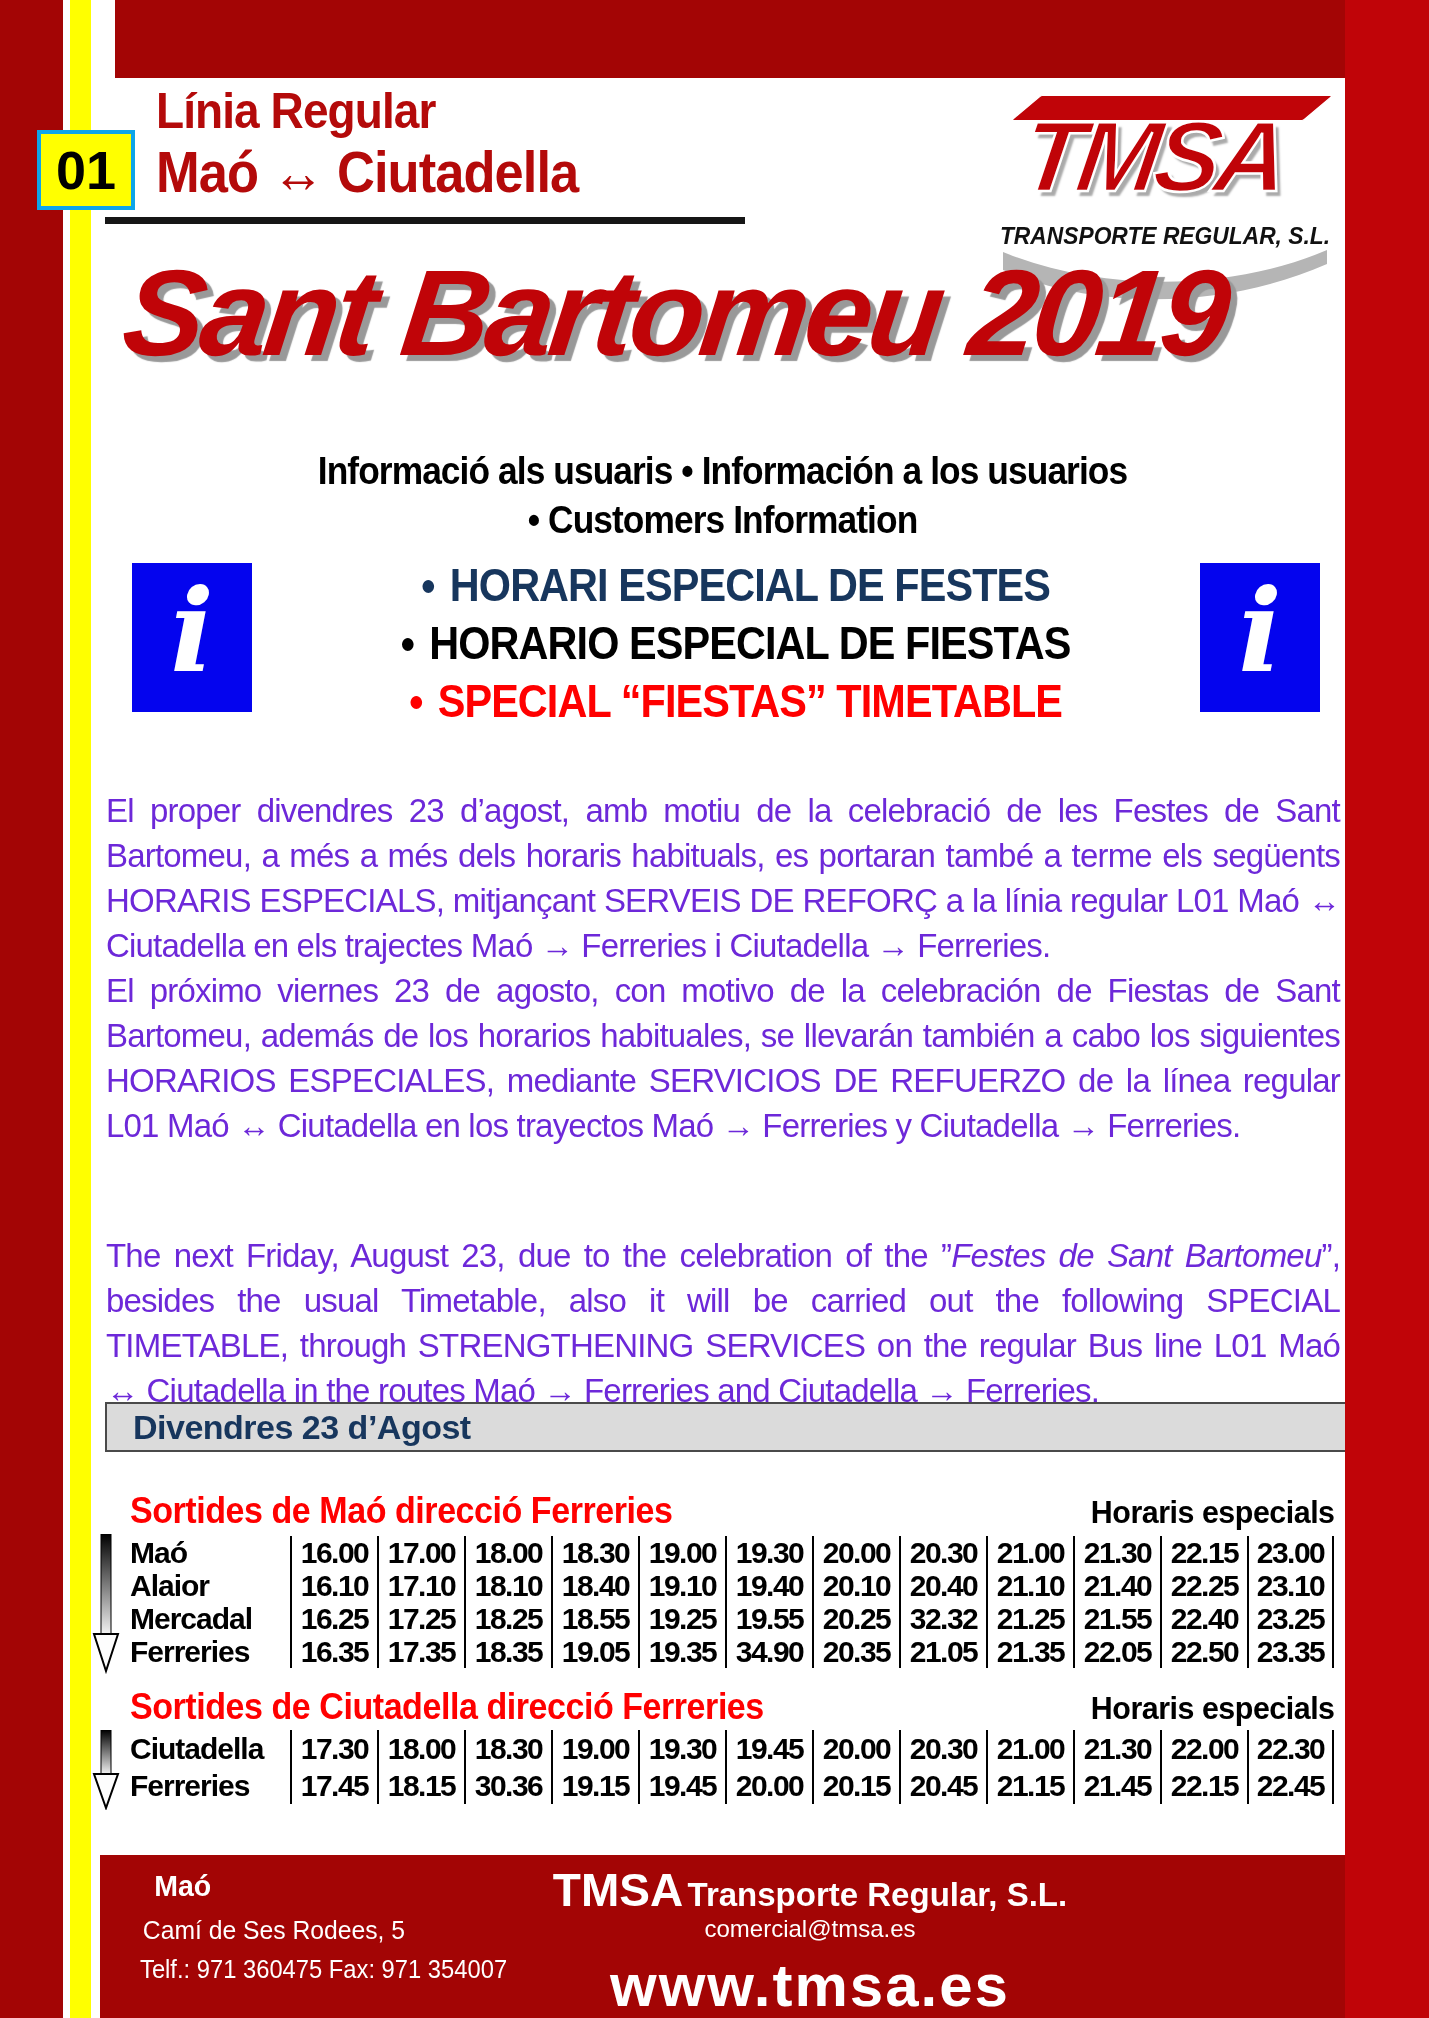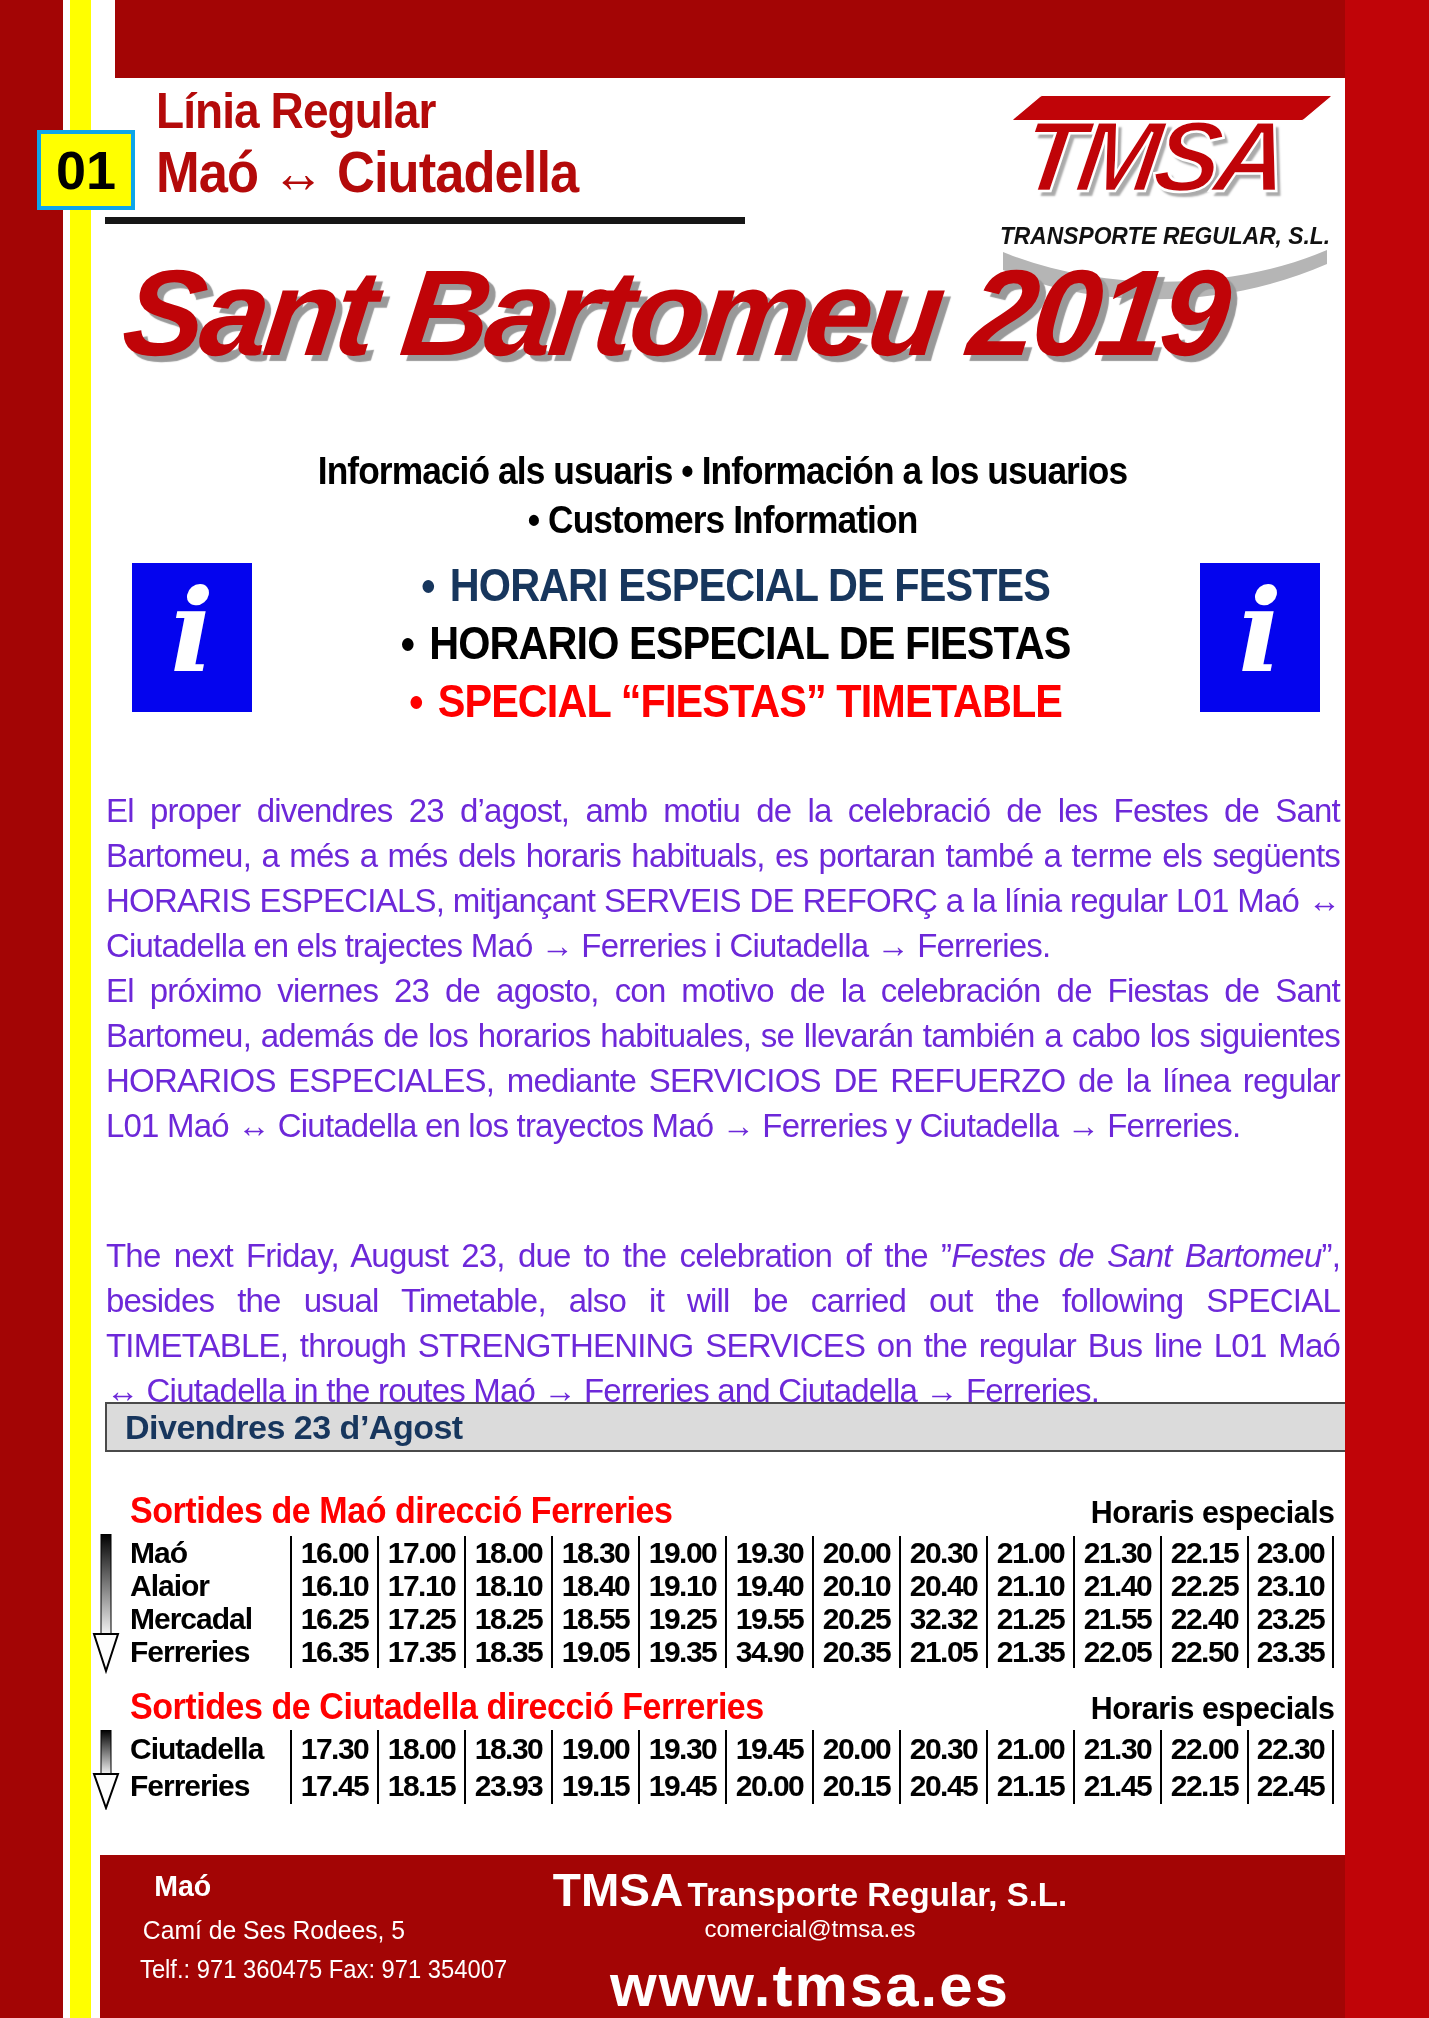--- a/index.html
+++ b/index.html
@@ -44,21 +44,21 @@
   .bullet-line .dot{font-size:30px;margin-right:16px;}
 
   
   .para{position:absolute;left:106px;width:1234px;text-align:justify;font-size:33px;line-height:45px;color:#6d28d9;letter-spacing:-0.8px;}
   .para1{top:788px;}
   .para2{top:968px;}
   .para3{top:1193px;margin-top:40px;}
   .ital{font-style:italic;}
 
   
-  .gray-bar{position:absolute;left:105px;top:1402px;width:1226px;height:46px;background:#DBDBDB;border:2px solid #4a4a4a;color:#17365D;font-weight:bold;font-size:34px;line-height:46px;padding-left:18px;letter-spacing:-0.5px;}
+  .gray-bar{position:absolute;left:105px;top:1402px;width:1226px;height:46px;background:#DBDBDB;border:2px solid #4a4a4a;color:#17365D;font-weight:bold;font-size:34px;line-height:46px;padding-left:26px;letter-spacing:-0.5px;}
 
   
   .sec-heading{position:absolute;left:130px;color:#FF0000;font-weight:bold;font-size:37px;letter-spacing:-0.5px;transform:scaleX(0.92);transform-origin:left top;white-space:nowrap;}
   .sec-note{position:absolute;right:94px;color:#000;font-weight:bold;font-size:32px;letter-spacing:-0.5px;transform:scaleX(0.95);transform-origin:right top;white-space:nowrap;}
   .sec1-heading{top:1490px;} .sec1-note{top:1494px;}
   .sec2-heading{top:1686px;} .sec2-note{top:1690px;}
   .timetable{position:absolute;left:130px;}
   .timetable1{top:1536px;}
   .timetable2{top:1730px;}
   .t-row{display:flex;align-items:center;}
@@ -242,21 +242,21 @@
         <span class="cell">20.30</span>
         <span class="cell">21.00</span>
         <span class="cell">21.30</span>
         <span class="cell">22.00</span>
         <span class="cell">22.30</span>
       </div>
       <div class="t-row">
         <span class="stop">Ferreries</span>
         <span class="cell">17.45</span>
         <span class="cell">18.15</span>
-        <span class="cell">23.93</span>
+        <span class="cell">30.36</span>
         <span class="cell">19.15</span>
         <span class="cell">19.45</span>
         <span class="cell">20.00</span>
         <span class="cell">20.15</span>
         <span class="cell">20.45</span>
         <span class="cell">21.15</span>
         <span class="cell">21.45</span>
         <span class="cell">22.15</span>
         <span class="cell">22.45</span>
       </div>

